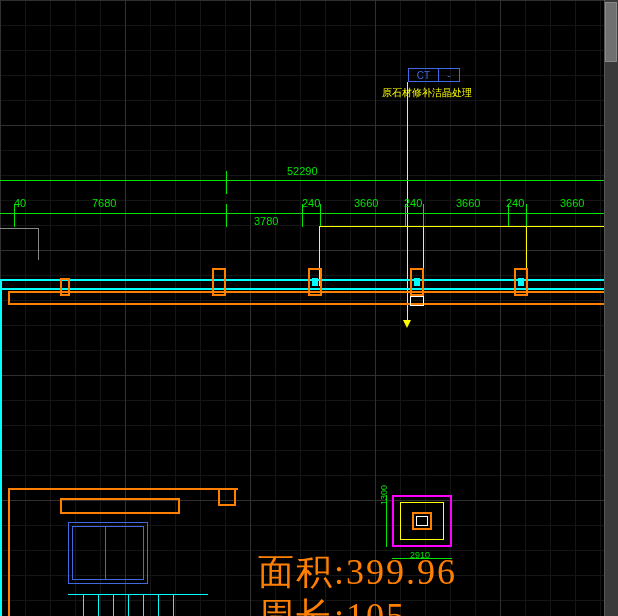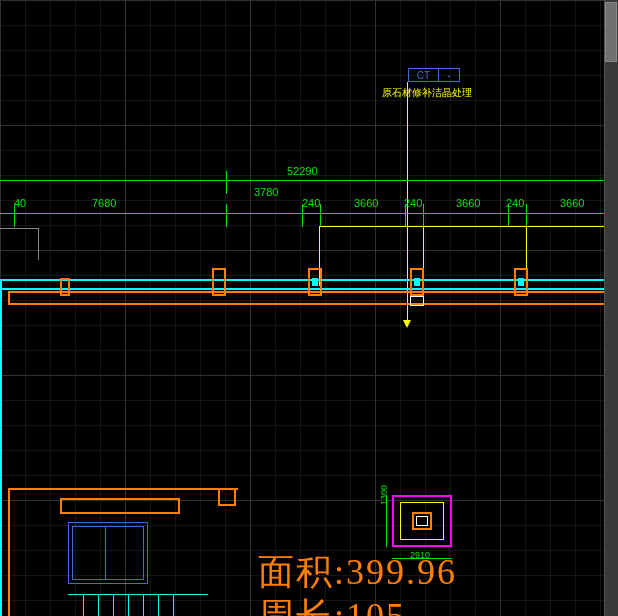--- a/index.html
+++ b/index.html
@@ -43,21 +43,21 @@
   <div class="yellow-line" style="left:407px;top:82px;width:1px;height:242px"></div>
   <div class="arrow-down" style="left:403px;top:320px"></div>
 
   <div class="dim-text" style="left:287px;top:165px">52290</div>
   <div class="dim-line" style="left:0;top:180px;width:604px"></div>
   <div class="dim-tick" style="left:226px;top:171px;height:23px"></div>
 
   <div class="dim-line" style="left:0;top:213px;width:604px"></div>
   <div class="dim-text" style="left:14px;top:197px">40</div>
   <div class="dim-text" style="left:92px;top:197px">7680</div>
-  <div class="dim-text" style="left:254px;top:186px">3780</div>
+  <div class="dim-text" style="left:254px;top:215px">3780</div>
   <div class="dim-text" style="left:302px;top:197px">240</div>
   <div class="dim-text" style="left:354px;top:197px">3660</div>
   <div class="dim-text" style="left:404px;top:197px">240</div>
   <div class="dim-text" style="left:456px;top:197px">3660</div>
   <div class="dim-text" style="left:506px;top:197px">240</div>
   <div class="dim-text" style="left:560px;top:197px">3660</div>
 
   <div class="dim-tick" style="left:14px;top:204px;height:23px"></div>
   <div class="dim-tick" style="left:226px;top:204px;height:23px"></div>
   <div class="dim-tick" style="left:302px;top:204px;height:23px"></div>

